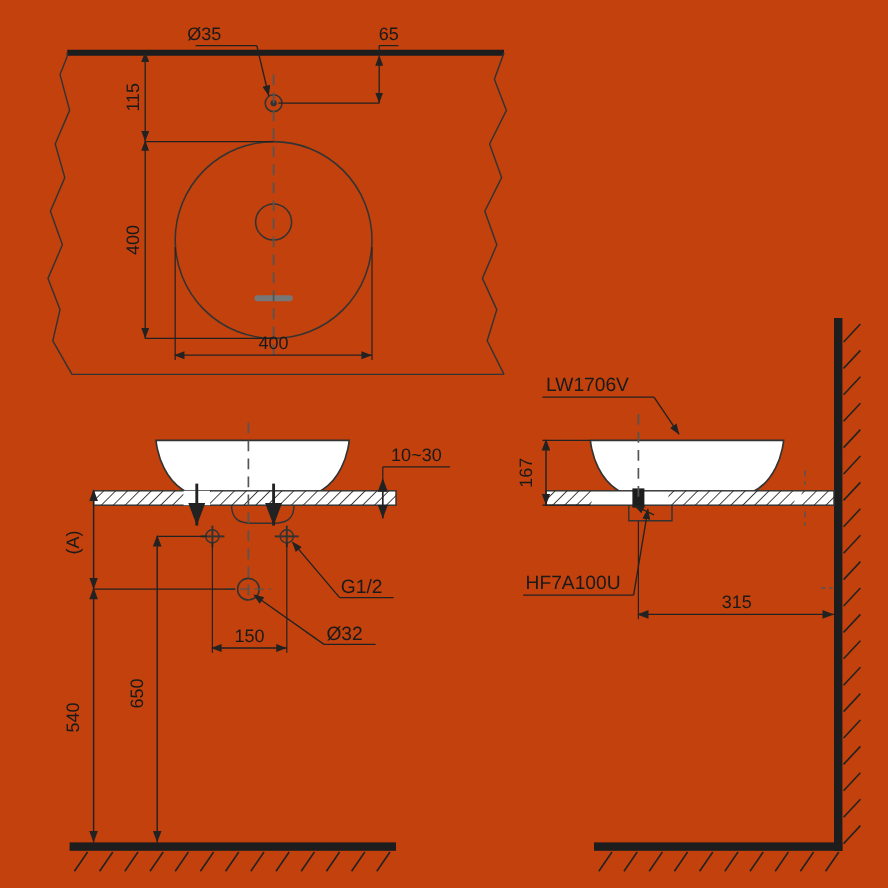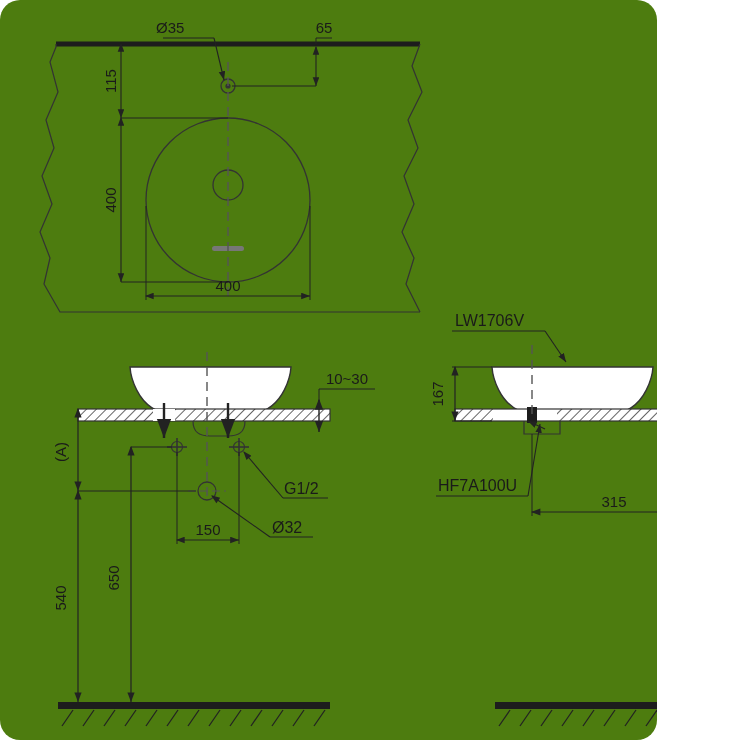--- a/index.html
+++ b/index.html
@@ -1,17 +1,17 @@
 <!DOCTYPE html>
 <html><head>
 <meta charset="utf-8">
 <style>
   html,body{margin:0;padding:0;background:#ffffff;}
   body{width:740px;height:740px;font-family:"Liberation Sans",sans-serif;}
-  #sheet{position:relative;width:657px;height:740px;overflow:hidden;background:#4d7c0f;border-radius:20px;}
+  #sheet{position:relative;width:740px;height:740px;overflow:hidden;background:#c2410c;}
   svg{display:block;}
   text{font-family:"Liberation Sans",sans-serif;fill:#1a1a1a;}
 </style>
 </head>
 <body>
 
 <div id="sheet">
 <svg width="740" height="740" viewBox="0 0 740 740">
 
   <defs>

